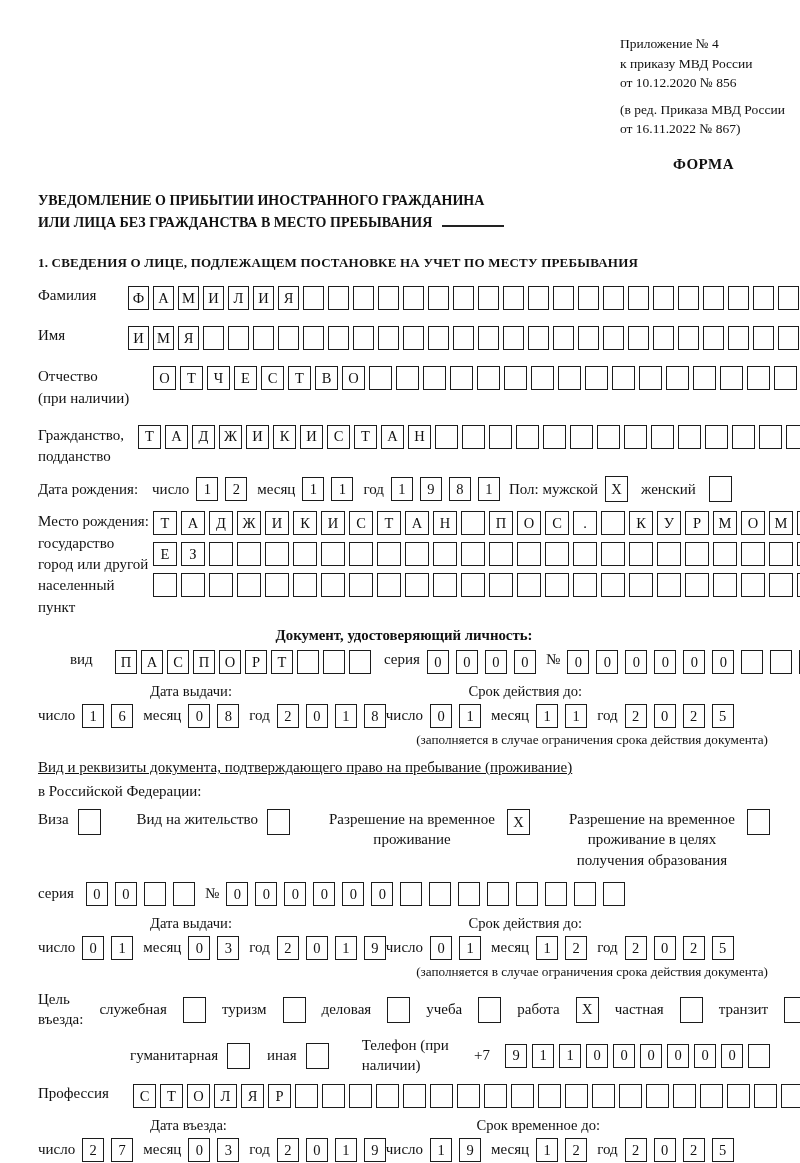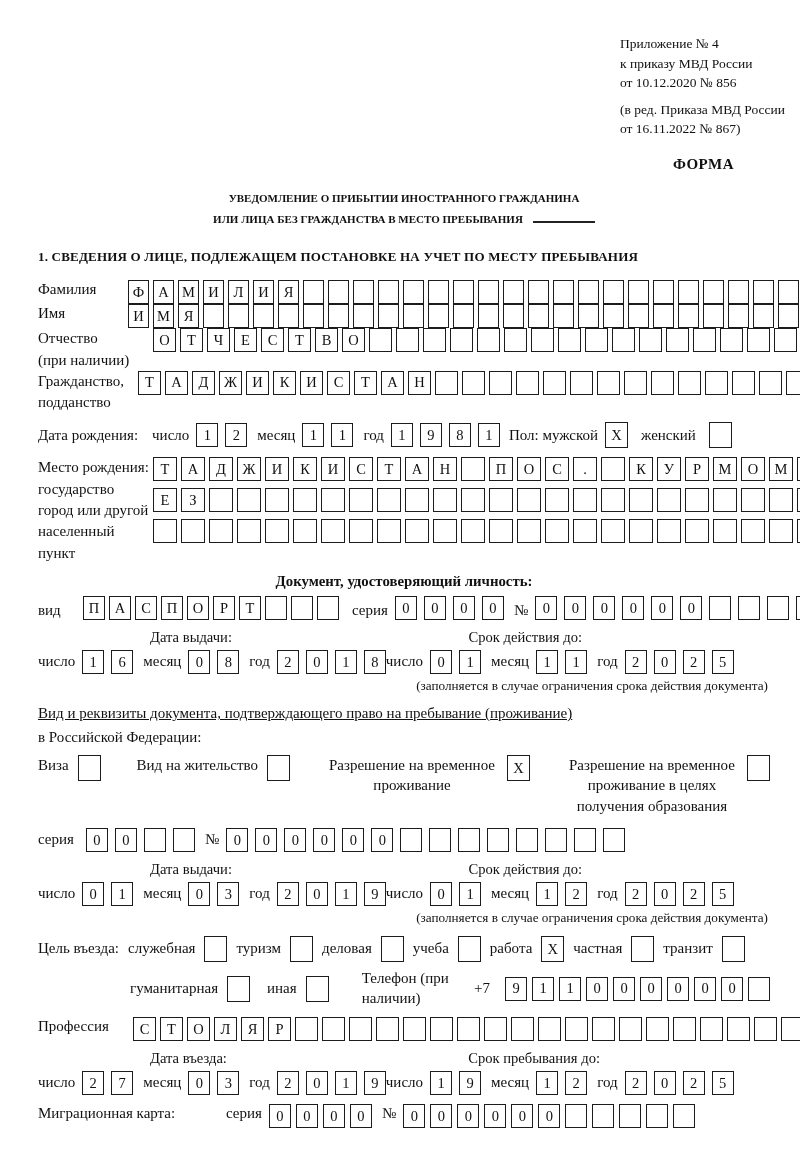--- a/index.html
+++ b/index.html
@@ -9,26 +9,26 @@
     color:#111;font-size:15px;line-height:1.3;
   }
   .page{padding:34px 30px 0 38px;position:relative;}
 
   
   .hdr-right{width:200px;margin-left:582px;font-size:13.5px;line-height:1.45;}
   .hdr-sub{margin-top:7px;}
   .forma{font-weight:bold;text-align:right;margin:16px 36px 0 0;font-size:15px;letter-spacing:.5px;}
 
   
-  .title{margin-top:16px;text-align:center;font-weight:bold;font-size:11px;line-height:1.5;}
+  .title{margin-top:16px;font-weight:bold;font-size:14px;line-height:1.5;}
   .title-underline{display:inline-block;width:62px;border-bottom:2px solid #222;height:14px;margin-left:10px;}
   .section-head{margin-top:22px;font-weight:bold;font-size:13px;letter-spacing:.2px;}
 
   
-  .row{display:flex;align-items:flex-start;margin-top:0;}
+  .row{display:flex;align-items:flex-start;margin-top:16px;}
   .lbl{flex:0 0 auto;}
   .lbl-col{flex:0 0 auto;line-height:1.42;}
   .cells{display:flex;gap:4px;flex-wrap:nowrap;--cw:20px;}
   .cell{
     width:var(--cw);height:22px;border:1.6px solid #1c1c1c;
     display:flex;align-items:center;justify-content:center;
     font-size:14.5px;flex:0 0 auto;background:#fff;
   }
   .dcells{gap:7px;}
   .cb .cell{width:21px;height:24px;}
@@ -53,21 +53,21 @@
   .dgroup.right{margin-left:auto;margin-right:78px;}
   .dates-note{text-align:right;font-size:13.2px;margin:3px 2px 0 0;}
 
   
   .opts{display:flex;justify-content:space-between;margin-top:8px;align-items:flex-start;}
   .opt{display:flex;align-items:flex-start;gap:9px;}
   .opt .olbl{line-height:1.35;}
   .opt .olbl.c{text-align:center;width:172px;}
 
   
-  .visit{display:flex;align-items:center;margin-top:10px;gap:9px;flex-wrap:nowrap;}
+  .visit{display:flex;align-items:center;margin-top:10px;gap:16px;flex-wrap:nowrap;}
   .visit2{display:flex;align-items:center;margin-top:7px;gap:9px;margin-left:92px;}
   .phone-lbl{margin-left:24px;}
   .plus7{margin-left:14px;margin-right:6px;}
   .mt10{margin-top:10px;text-decoration:underline;} .mt4{margin-top:4px;}
 </style>
 </head>
 <body>
 
 <div class="page">
 
@@ -335,21 +335,21 @@
           <span class="cell"></span>
           <span class="cell"></span>
           <span class="cell"></span>
           <span class="cell"></span>
         </div>
     </div>
   </div>
 
   <div class="center-bold">Документ, удостоверяющий личность:</div>
 
-  <div class="row" style="align-items:flex-end;margin-top:5px;">
+  <div class="row" style="align-items:flex-start;margin-top:5px;margin-left:32px;">
     <span class="lbl lw-45">вид</span>
     <span class="cells">
         <span class="cell">П</span>
         <span class="cell">А</span>
         <span class="cell">С</span>
         <span class="cell">П</span>
         <span class="cell">О</span>
         <span class="cell">Р</span>
         <span class="cell">Т</span>
         <span class="cell"></span>
@@ -615,21 +615,21 @@
         <span class="cell"></span>
         <span class="cell"></span>
         <span class="cell"></span>
         <span class="cell"></span>
       </div>
   </div>
 
   <div class="dates">
     <div class="dates-heads">
       <div class="dh-left">Дата въезда:</div>
-      <div class="dh-right" style="margin-right:170px;">Срок пребывания до:</div>
+      <div class="dh-right" style="margin-right:170px;">Срок временное до:</div>
     </div>
     <div class="dates-line">
       <div class="dgroup">
         <span class="w">число</span>
         <span class="cells dcells">
             <span class="cell">2</span>
             <span class="cell">7</span>
           </span>
         <span class="w">месяц</span>
         <span class="cells dcells">

